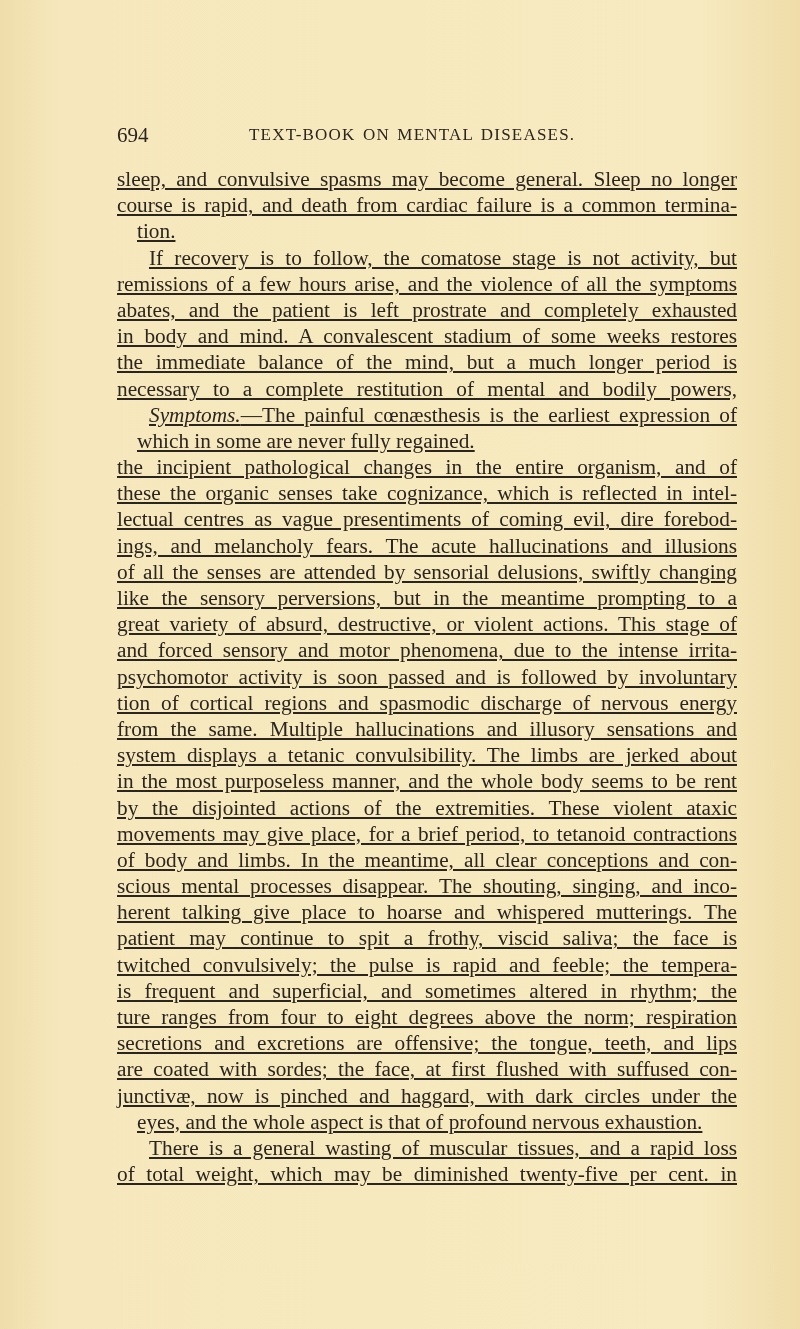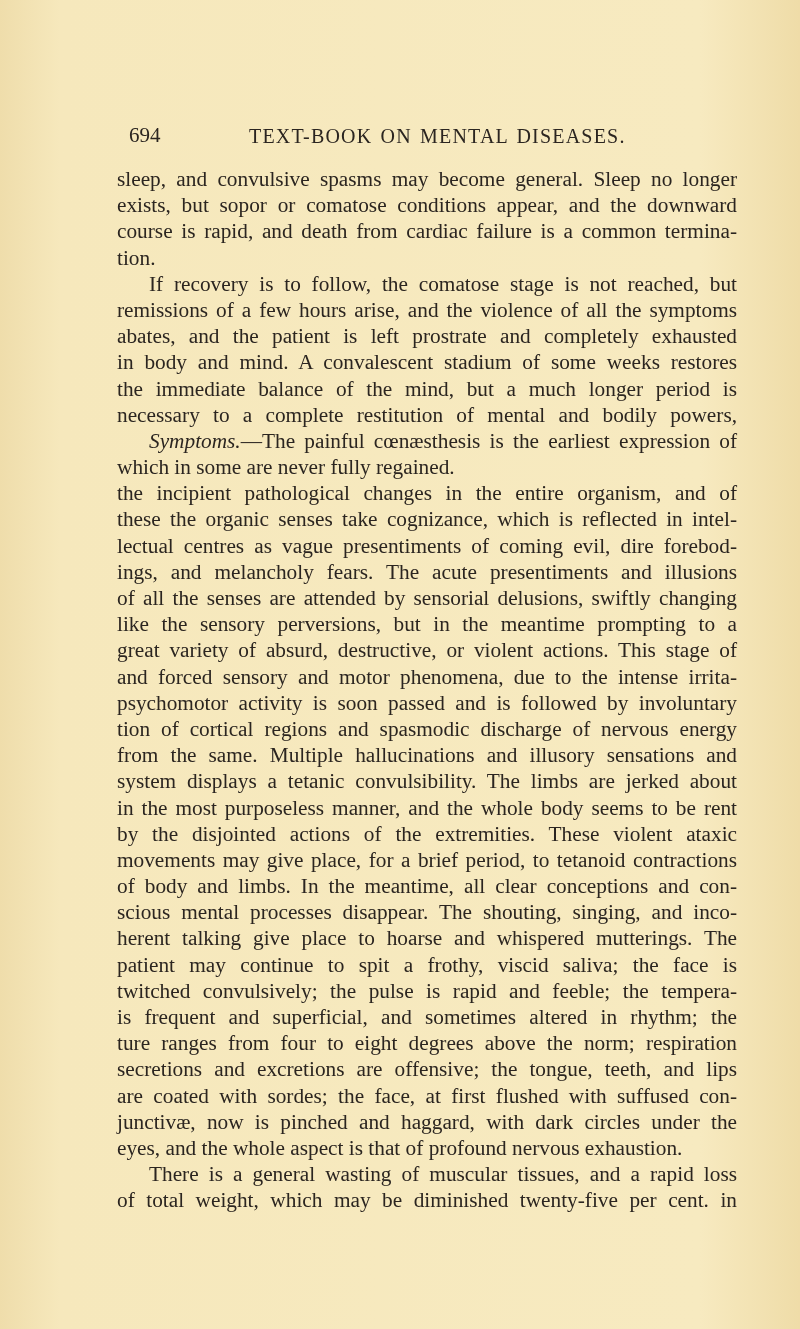--- a/index.html
+++ b/index.html
@@ -8,65 +8,65 @@
     background: #f5e6b8;
     background-image: linear-gradient(90deg, #efddab 0px, #f6e8bc 60px, #f7eac0 700px, #efdca8 800px);
     font-family: "Liberation Serif", "DejaVu Serif", serif;
     color: #2b2520;
     position: relative;
   }
   .header {
     position: absolute; left: 117px; top: 123px; width: 620px; height: 28px;
   }
   .page-number {
-    position: absolute; left: 12px; top: 0;
+    position: absolute; left: 0; top: 0;
     font-size: 21px; letter-spacing: 0px;
   }
   .running-title {
     position: absolute; left: 132px; top: 2px;
-    font-size: 20px; letter-spacing: 1.2px; word-spacing: 2px;
+    font-size: 17px; letter-spacing: 1.2px; word-spacing: 2px;
   }
   .body-text {
     position: absolute; left: 117px; top: 166px; width: 620px;
     font-size: 21.3px; line-height: 26.2px;
   }
   .line {
     display: block; white-space: nowrap;
     text-align: justify; text-align-last: justify;
     height: 26.2px;
+    text-decoration: underline;
   }
-  .line.last { text-align-last: left; }
+  .line.last { text-align-last: left; margin-left: 20px; }
   .line.indent { padding-left: 32px; }
   .italic { font-style: italic; }
 </style>
 </head>
 <body>
 
 <div class="header">
   <span class="page-number">694</span>
   <span class="running-title">TEXT-BOOK ON MENTAL DISEASES.</span>
 </div>
 
 <div class="body-text" id="body-text">
     <div class="line"><span>sleep, and convulsive spasms may become general.  Sleep no longer</span></div>
-    <div class="line"><span>exists, but sopor or comatose conditions appear, and the downward</span></div>
     <div class="line"><span>course is rapid, and death from cardiac failure is a common termina-</span></div>
     <div class="line last"><span>tion.</span></div>
-    <div class="line indent"><span>If recovery is to follow, the comatose stage is not reached, but</span></div>
+    <div class="line indent"><span>If recovery is to follow, the comatose stage is not activity, but</span></div>
     <div class="line"><span>remissions of a few hours arise, and the violence of all the symptoms</span></div>
     <div class="line"><span>abates, and the patient is left prostrate and completely exhausted</span></div>
     <div class="line"><span>in body and mind.  A convalescent stadium of some weeks restores</span></div>
     <div class="line"><span>the immediate balance of the mind, but a much longer period is</span></div>
     <div class="line"><span>necessary to a complete restitution of mental and bodily powers,</span></div>
     <div class="line indent"><span class="italic">Symptoms.</span><span>—The painful cœnæsthesis is the earliest expression of</span></div>
     <div class="line last"><span>which in some are never fully regained.</span></div>
     <div class="line"><span>the incipient pathological changes in the entire organism, and of</span></div>
     <div class="line"><span>these the organic senses take cognizance, which is reflected in intel-</span></div>
     <div class="line"><span>lectual centres as vague presentiments of coming evil, dire forebod-</span></div>
-    <div class="line"><span>ings, and melancholy fears.  The acute presentiments and illusions</span></div>
+    <div class="line"><span>ings, and melancholy fears.  The acute hallucinations and illusions</span></div>
     <div class="line"><span>of all the senses are attended by sensorial delusions, swiftly changing</span></div>
     <div class="line"><span>like the sensory perversions, but in the meantime prompting to a</span></div>
     <div class="line"><span>great variety of absurd, destructive, or violent actions.  This stage of</span></div>
     <div class="line"><span>and forced sensory and motor phenomena, due to the intense irrita-</span></div>
     <div class="line"><span>psychomotor activity is soon passed and is followed by involuntary</span></div>
     <div class="line"><span>tion of cortical regions and spasmodic discharge of nervous energy</span></div>
     <div class="line"><span>from the same.  Multiple hallucinations and illusory sensations and</span></div>
     <div class="line"><span>system displays a tetanic convulsibility.  The limbs are jerked about</span></div>
     <div class="line"><span>in the most purposeless manner, and the whole body seems to be rent</span></div>
     <div class="line"><span>by the disjointed actions of the extremities.  These violent ataxic</span></div>

